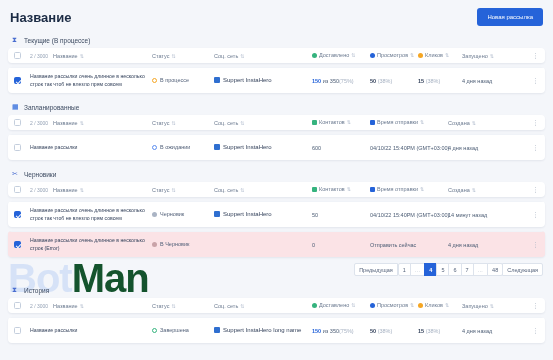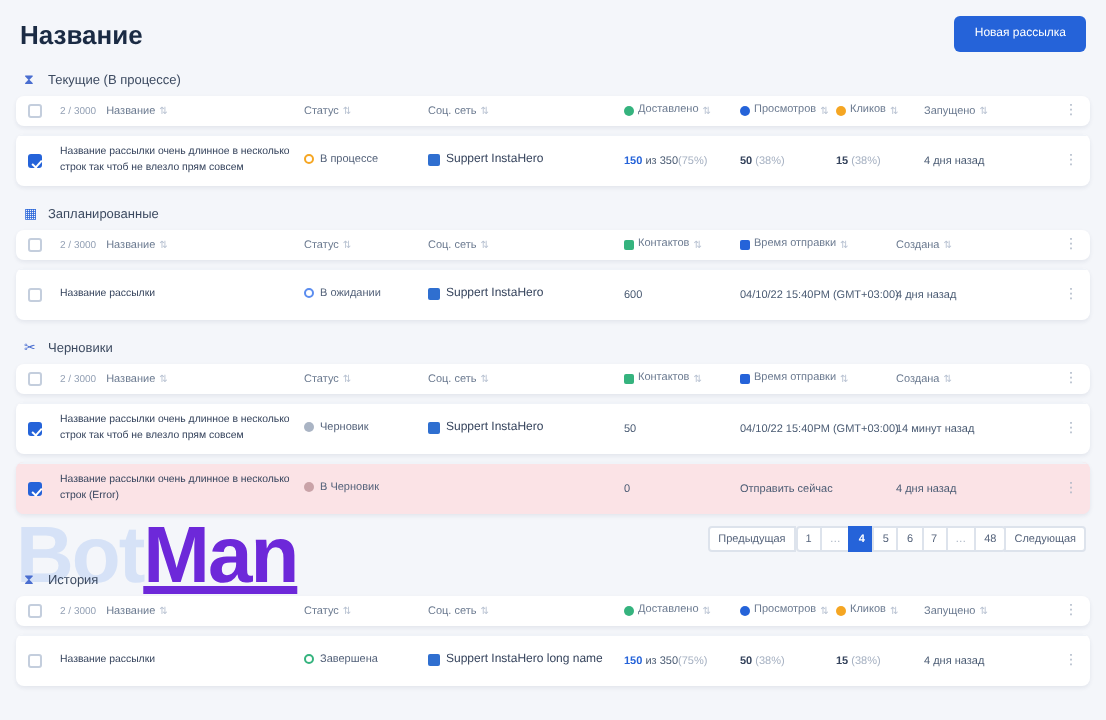--- a/index.html
+++ b/index.html
@@ -11,21 +11,21 @@
   }
   .page { position: relative; width: 553px; height: 360px; }
 
   
   .watermark {
     position: absolute; left: 8px; top: 258px;
     font-size: 40px; font-weight: bold; letter-spacing: -1px;
     line-height: 1; z-index: 0; user-select: none;
   }
   .wm-a { color: #d6e2f7; }
-  .wm-b { color: #6d28d9; text-decoration: underline; }
+  .wm-b { color: #14532d; }
 
   .content { position: relative; z-index: 1; }
 
   
   .topbar {
     display: flex; align-items: center; justify-content: space-between;
     padding: 8px 10px 6px 10px;
   }
   .page-title { font-size: 13px; font-weight: bold; color: #1b2b44; }
   .new-btn {

